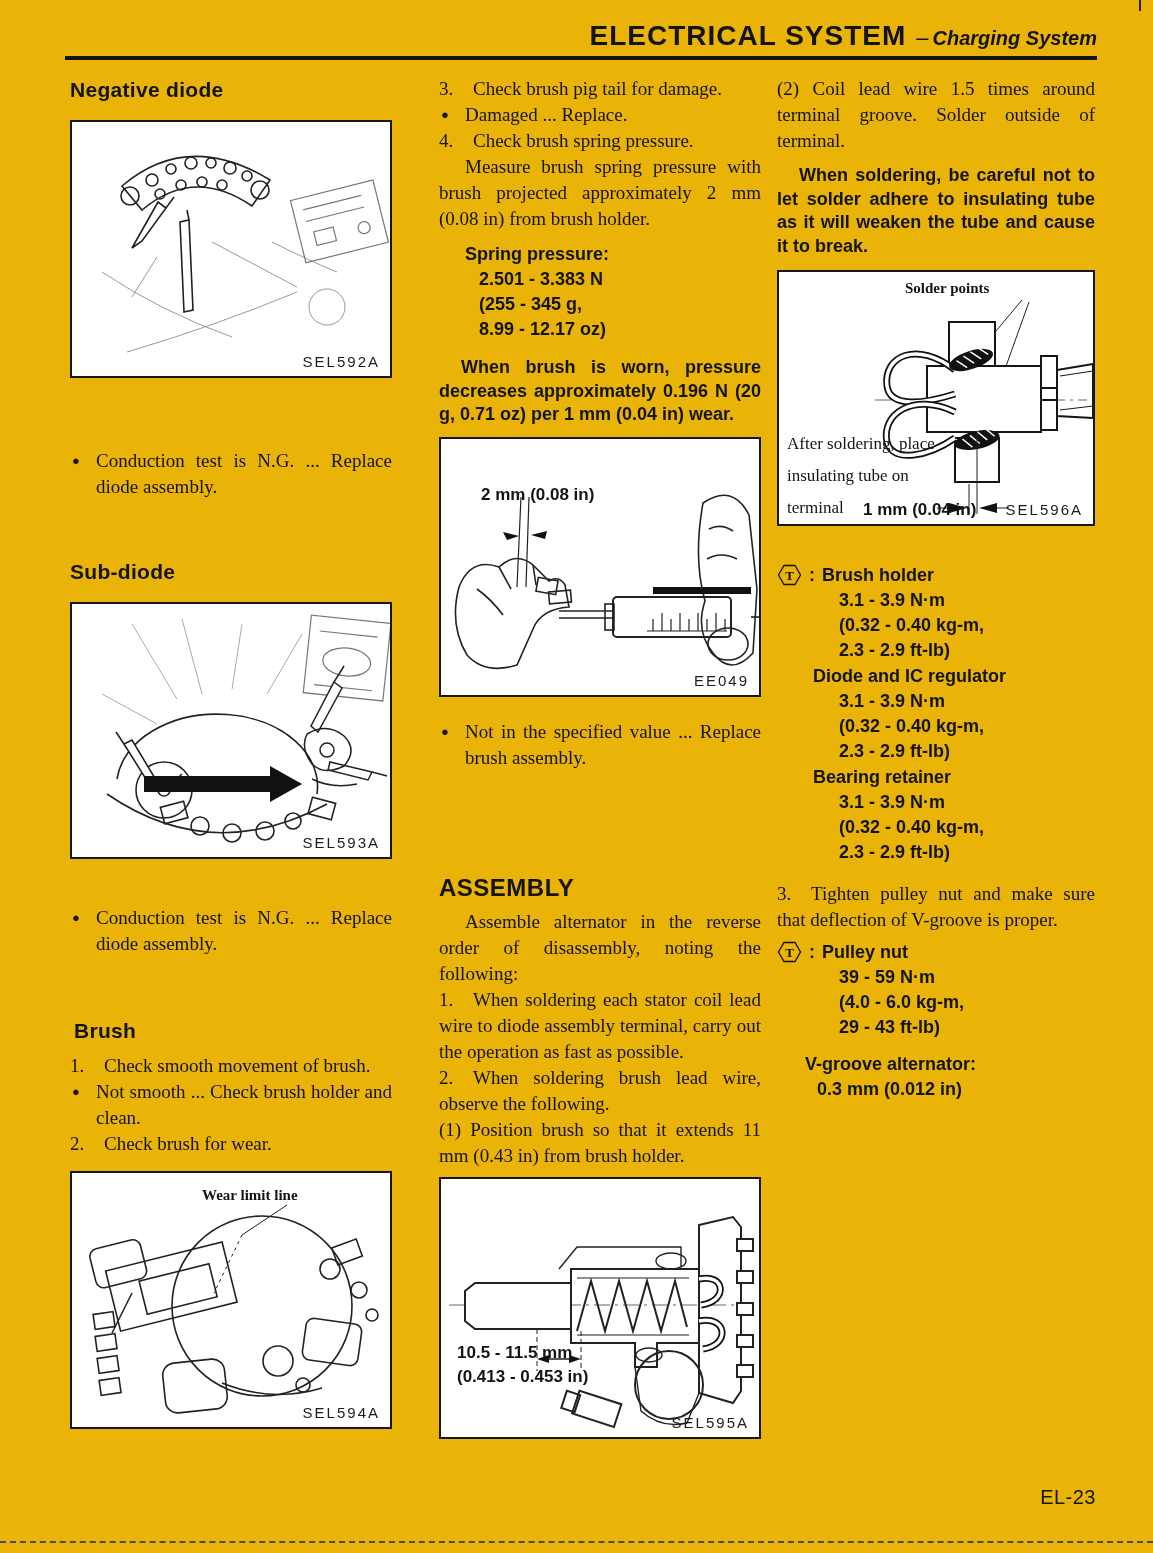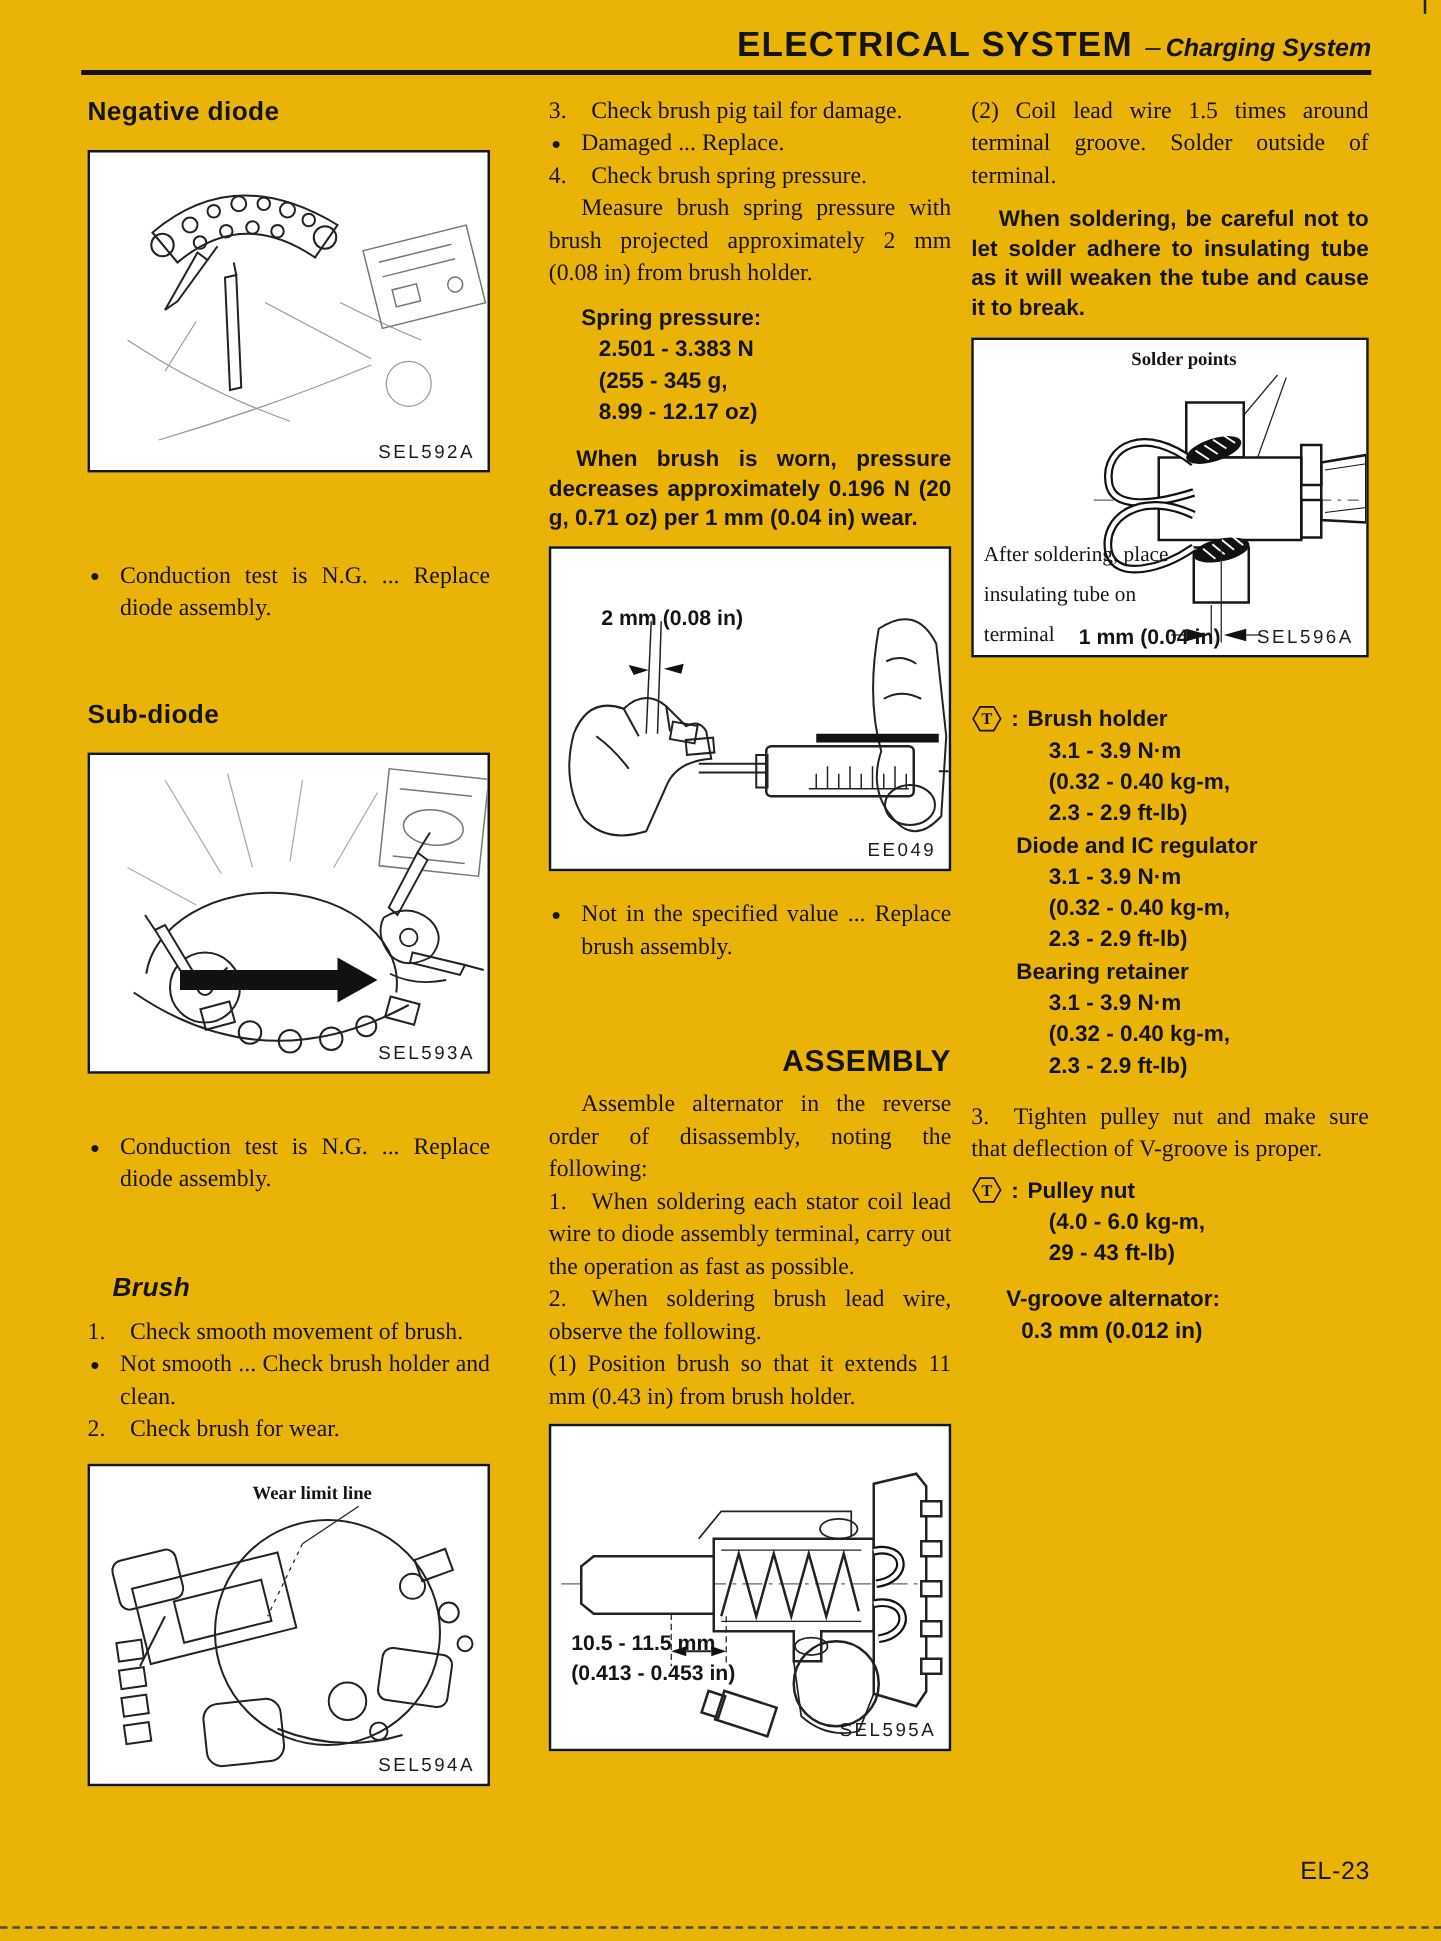--- a/index.html
+++ b/index.html
@@ -152,21 +152,21 @@
             <path d="M240,175 Q260,185 285,180"></path>
         </g>
       </svg>
       <span class="figcode">SEL593A</span>
     </div>
 
     <p class="txt just bullet" style="margin-top:46px;">
       <span class="dot">●</span><span>Conduction test is N.G.  ... Replace diode assembly.</span>
     </p>
 
-    <div class="h-sans" style="margin-top:60px;margin-left:20px;font-style:italic;">Brush</div>
+    <div class="h-sans" style="margin-top:60px;margin-left:4px;">Brush</div>
 
     <p class="txt just" style="margin-top:8px;">
       <span class="num">1.</span><span>Check smooth movement of brush.</span>
     </p>
     <p class="txt just bullet">
       <span class="dot">●</span><span>Not smooth ... Check brush holder and clean.</span>
     </p>
     <p class="txt">
       <span class="num">2.</span><span>Check brush for wear.</span>
     </p>
@@ -255,21 +255,21 @@
         <rect x="212" y="148" width="98" height="7" fill="#111"></rect>
       </svg>
       <span class="figlabel lab-sans-bold" style="left:40px;top:44px;">2 mm (0.08 in)</span>
       <span class="figcode">EE049</span>
     </div>
 
     <p class="txt just bullet" style="margin-top:22px;">
       <span class="dot">●</span><span>Not in the specified value ... Replace brush assembly.</span>
     </p>
 
-    <div class="h-assembly" style="margin-top:64px;text-align:right;">ASSEMBLY</div>
+    <div class="h-assembly" style="margin-top:102px;">ASSEMBLY</div>
 
     <p class="txt just ind" style="margin-top:6px;">Assemble alternator in the reverse order of disassembly, noting the following:</p>
     <p class="txt just">
       <span class="num">1.</span><span>When soldering each stator coil lead wire to diode assembly terminal, carry out the operation as fast as possible.</span>
     </p>
     <p class="txt just">
       <span class="num">2.</span><span>When soldering brush lead wire, observe the following.</span>
     </p>
     <p class="txt just">(1)  Position brush so that it extends 11 mm (0.43 in) from brush holder.</p>
 
@@ -396,20 +396,21 @@
 
     <div style="margin-top:6px;">
       <div class="trow">
         <svg width="25" height="22" viewBox="0 0 25 22">
           <polygon points="7,1.5 18,1.5 23.5,11 18,20.5 7,20.5 1.5,11" fill="none" stroke="#111" stroke-width="1.3"></polygon>
           <text x="12.5" y="15.5" text-anchor="middle" font-size="13" font-family="Liberation Serif, serif" fill="#111">T</text>
         </svg>
         <span>:</span>
         <span class="tname">Pulley nut</span>
       </div>
+      <p class="tval">39 - 59 N·m</p>
       <p class="tval">(4.0 - 6.0 kg-m,</p>
       <p class="tval">29 - 43 ft-lb)</p>
     </div>
 
     <div style="margin-top:12px;">
       <p class="vg1">V-groove alternator:</p>
       <p class="vg2">0.3 mm (0.012 in)</p>
     </div>
   </div>
 

